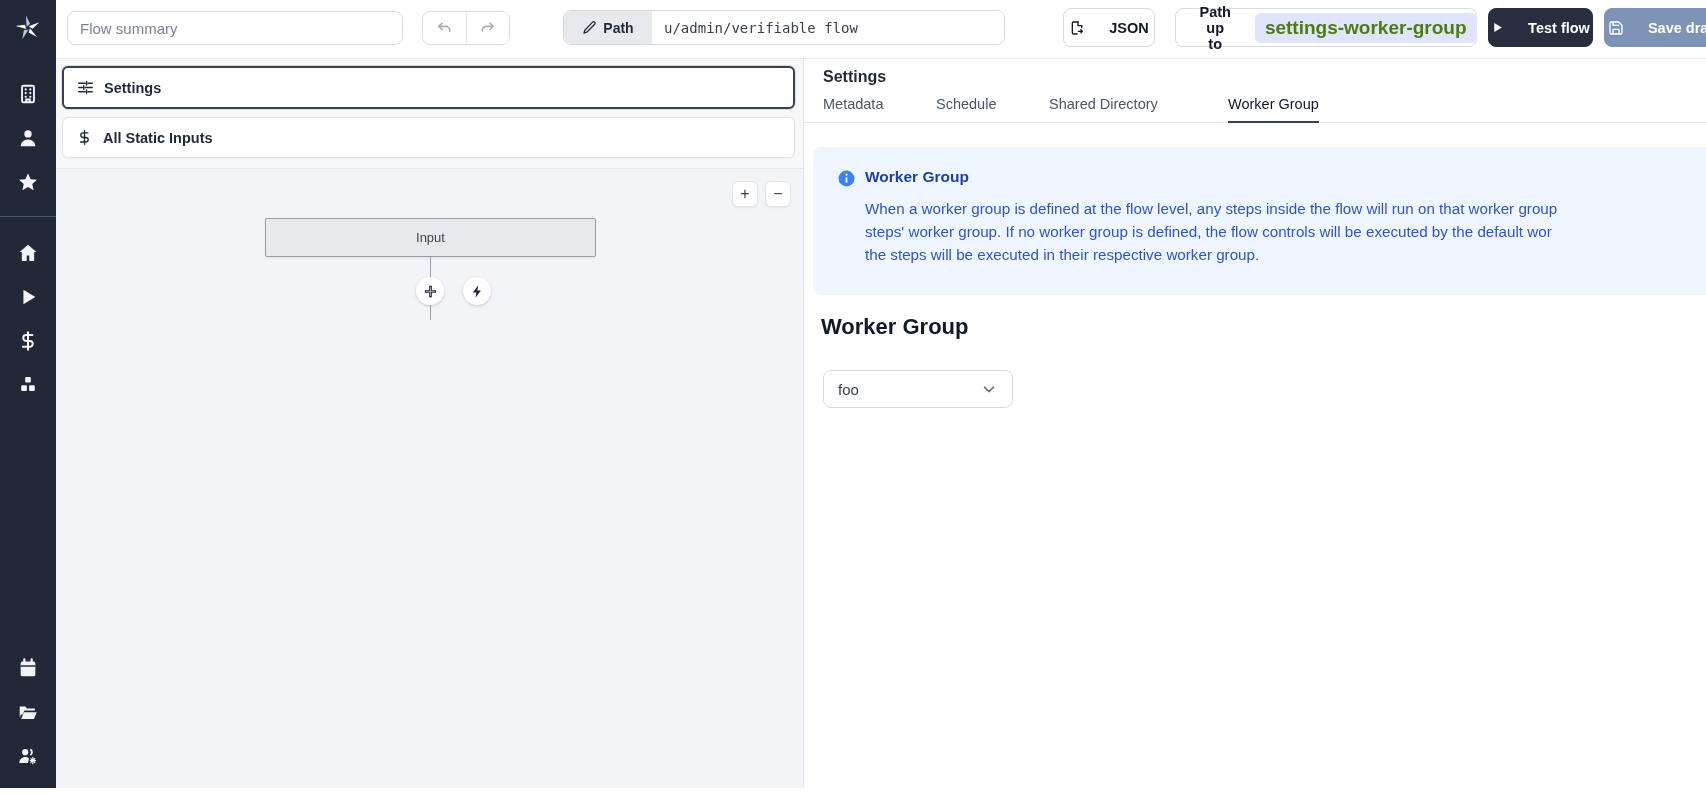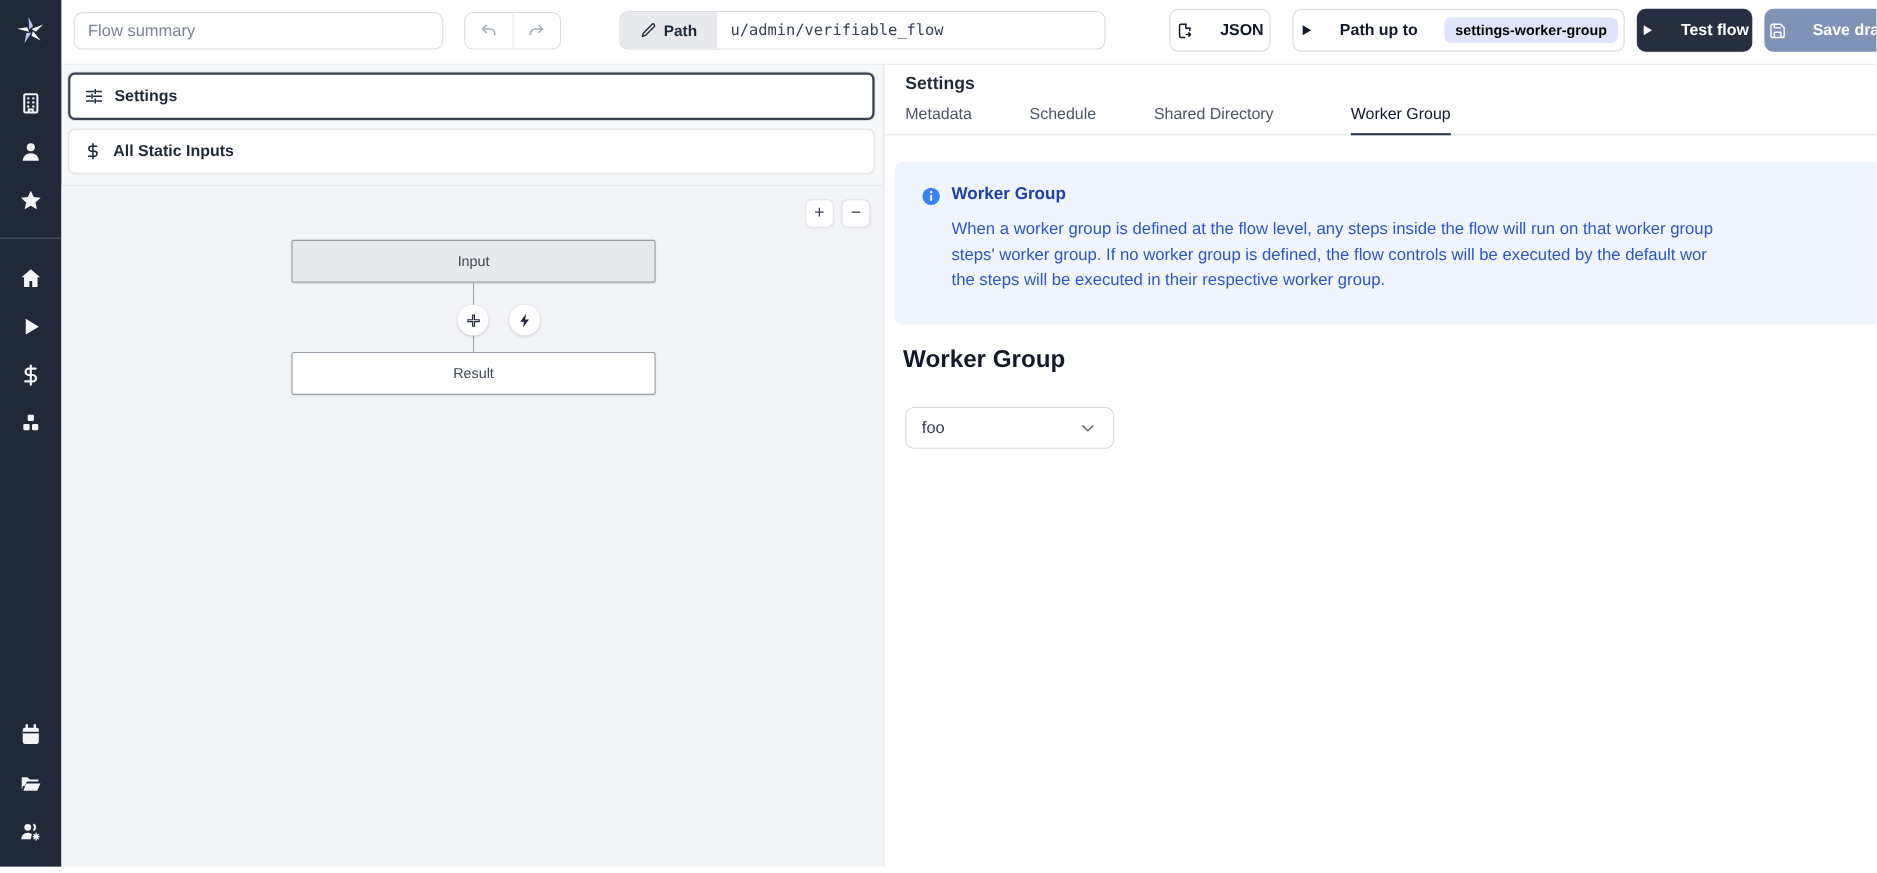--- a/index.html
+++ b/index.html
@@ -21,21 +21,21 @@
   .summary-input::placeholder { color:#7b8494; }
   .undo-redo { position:absolute; left:366px; top:11px; width:88px; height:34px; border:1px solid #d8dce1; border-radius:8px; display:flex; overflow:hidden; background:#fff; }
   .ur-btn { width:44px; height:100%; display:flex; align-items:center; justify-content:center; cursor:pointer; background:#fff; border:none; }
   .ur-btn + .ur-btn { border-left:1px solid #e5e7eb; }
   .path-group { position:absolute; left:507px; top:10px; width:442px; height:35px; border:1px solid #d8dce1; border-radius:8px; display:flex; overflow:hidden; background:#fff; }
   .path-badge { width:88px; background:#e7e9ed; display:flex; align-items:center; justify-content:center; gap:6px; font-size:14px; font-weight:bold; color:#1f2937; cursor:pointer; }
   .path-input { flex:1; border:none; outline:none; padding:0 12px; font-family:"DejaVu Sans Mono", monospace; font-size:14px; color:#374151; }
   .tb-btn { position:absolute; top:8px; height:39px; display:flex; align-items:center; justify-content:center; gap:24px; border-radius:8px; font-size:14.5px; font-weight:bold; cursor:pointer; border:1px solid #d8dce1; background:#fff; color:#111827; }
   .btn-json { left:1007px; width:92px; }
   .btn-testupto { left:1119px; width:302px; }
-  .badge { background:#e0e4fc; color:#000000; font-size:13px; font-weight:bold; border-radius:6px; padding:4px 10px; white-space:nowrap; }
+  .badge { background:#e0e4fc; color:#4d7c0f; font-size:19px; font-weight:bold; border-radius:6px; padding:4px 10px; white-space:nowrap; }
   .btn-testflow { left:1432px; width:105px; background:#262e3f; border-color:#262e3f; color:#fff; }
   .btn-savedraft { left:1548px; width:118px; background:#7e93b6; border-color:#7e93b6; color:#fff; }
 
   
   .flow-panel { position:absolute; left:56px; top:59px; width:747px; height:729px; background:#f7f8fa; }
   .flow-item { position:absolute; left:6px; width:733px; background:#fff; border-radius:6px; display:flex; align-items:center; gap:10px; padding:0 13px; font-size:14.5px; font-weight:bold; color:#1f2937; cursor:pointer; }
   .fi-settings { top:7px; height:43px; border:2px solid #394150; box-shadow:0 0 0 1px rgba(57,65,80,.15); }
   .fi-inputs { top:58px; height:41px; border:1px solid #dfe3e8; box-shadow:0 1px 2px rgba(0,0,0,.04); }
   .canvas-divider { position:absolute; left:0; top:109px; width:747px; height:1px; background:#e2e5ea; }
   .canvas { position:absolute; left:0; top:110px; width:747px; height:619px; background:#f2f4f7; }
@@ -258,21 +258,20 @@
         <svg width="15" height="15" viewBox="0 0 24 24" fill="none" stroke="#1f2937" stroke-width="1.7">
           <path d="M10.7 3.8h2.6v6.9h6.9v2.6h-6.9v6.9h-2.6v-6.9H3.8v-2.6h6.9Z"></path>
         </svg>
       </div>
       <div class="gcircle gc-bolt">
         <svg width="15" height="15" viewBox="0 0 24 24" fill="#1f2937">
           <path d="M13.2 2 4.6 13.6h5.5L8.9 22l8.5-11.6h-5.5Z"></path>
         </svg>
       </div>
 
-      <div class="node node-result">Result</div>
     </div>
   </div>
 
   <div class="settings-panel">
     <div class="sp-title">Settings</div>
 
     <div class="tabs">
       <span class="tab tab-0">Metadata</span>
       <span class="tab tab-1">Schedule</span>
       <span class="tab tab-2">Shared Directory</span>

